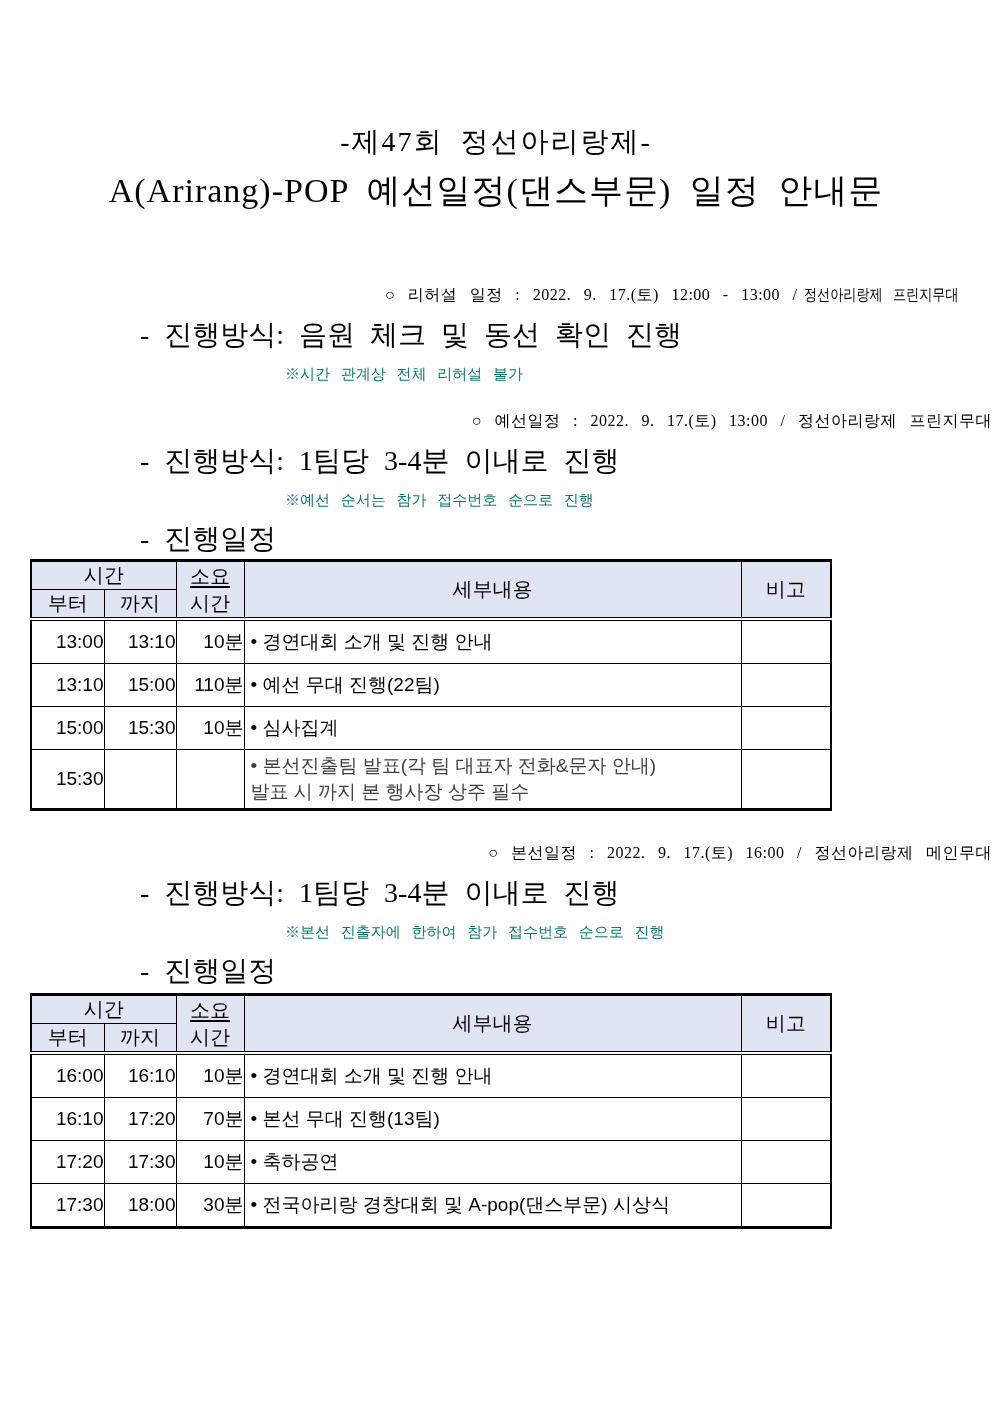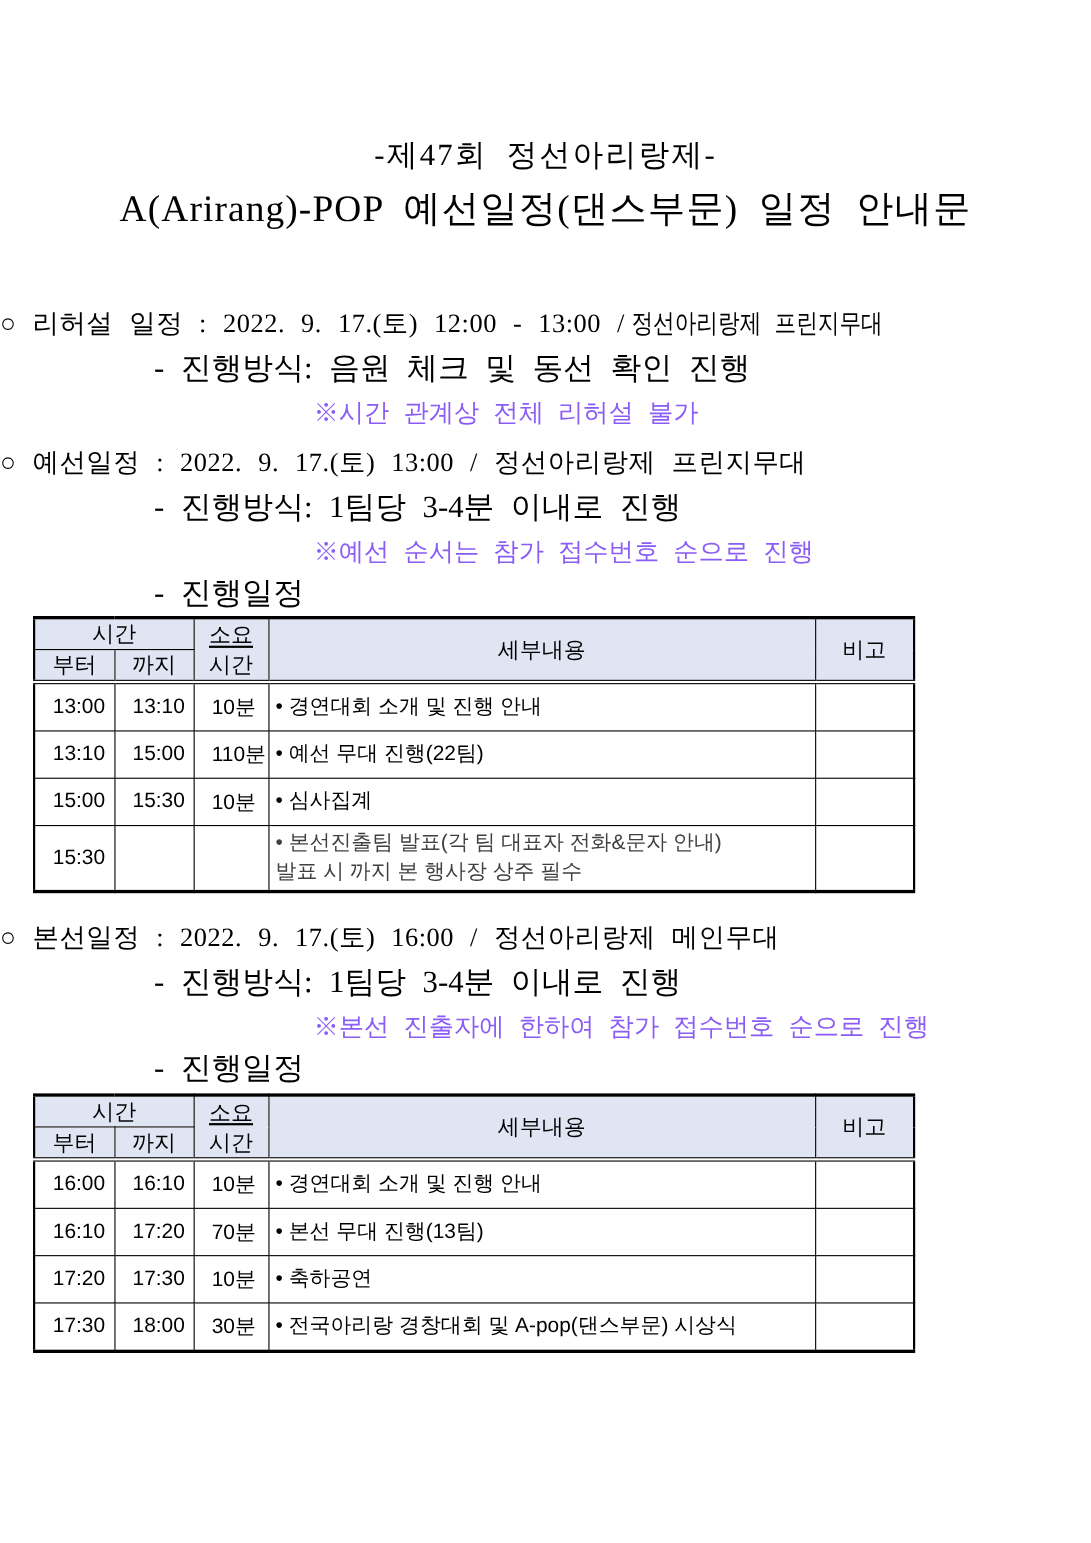--- a/index.html
+++ b/index.html
@@ -7,23 +7,23 @@
     width:992px; height:1403px; background:#ffffff; margin:0 auto;
     font-family:"Liberation Serif","DejaVu Serif",serif; color:#000;
     overflow:hidden; position:relative;
   }
   
   .titles { padding-top:119px; text-align:center; }
   .title1 { font-size:28px; line-height:46px; letter-spacing:2px; word-spacing:8px; }
   .title2 { font-size:34px; line-height:52px; letter-spacing:1px; word-spacing:9px; }
 
   
-  .h    { font-size:24px; line-height:31px; word-spacing:8px; letter-spacing:0.5px; }
+  .h    { font-size:16px; line-height:31px; margin-left:118px; word-spacing:8px; letter-spacing:0.5px;text-align:right; }
   .sub  { font-size:28px; line-height:31px; margin-left:140px; margin-top:9px;  word-spacing:8px; }
-  .note { font-size:23px; line-height:29px; margin-left:285px; margin-top:10px; color:#8b5cf6; word-spacing:7px; }
+  .note { font-size:15px; line-height:29px; margin-left:285px; margin-top:10px; color:#0f766e; word-spacing:7px; }
   .condensed {
     display:inline-block; transform:scaleX(0.82); transform-origin:0 62%;
     font-family:"Liberation Sans","DejaVu Sans",sans-serif; margin-left:6px; letter-spacing:0;
   }
   .mt-sec1 { margin-top:62px; }
   .mt-sec  { margin-top:16px; }
   .mt-sec3 { margin-top:26px; }
   .mt-label{ margin-top:8px; }
 
   
@@ -36,21 +36,21 @@
   .sched th, .sched td { border:1px solid #000; padding:0; overflow:hidden; }
   table.sched { border-top:3px solid #000; border-bottom:3px solid #000;
                 border-left:2px solid #000; border-right:2px solid #000;margin-left:30px; }
   .sched thead th {
     background:#dfe5f2; font-weight:normal; font-size:20px; text-align:center;
     height:27px; vertical-align:middle;
   }
   .sched thead tr:last-child th, .sched thead th.spans { border-bottom:4px double #000; }
   .sched tbody tr:first-child td { border-top:4px double #000; }
   .sched tbody td { font-size:19px; height:42px; vertical-align:middle; }
-  .sched td.c { text-align:left;padding-left:16px; }
+  .sched td.c { text-align:right;padding-left:16px; }
   .sched td.detail { text-align:left; padding-left:6px; line-height:26px; }
   .sched tr.tall td { height:58px; }
   .red { color:#404040; }
   .u { text-decoration:underline; text-underline-offset:3px; }
 </style>
 </head>
 <body>
 
 <div class="page">
 

